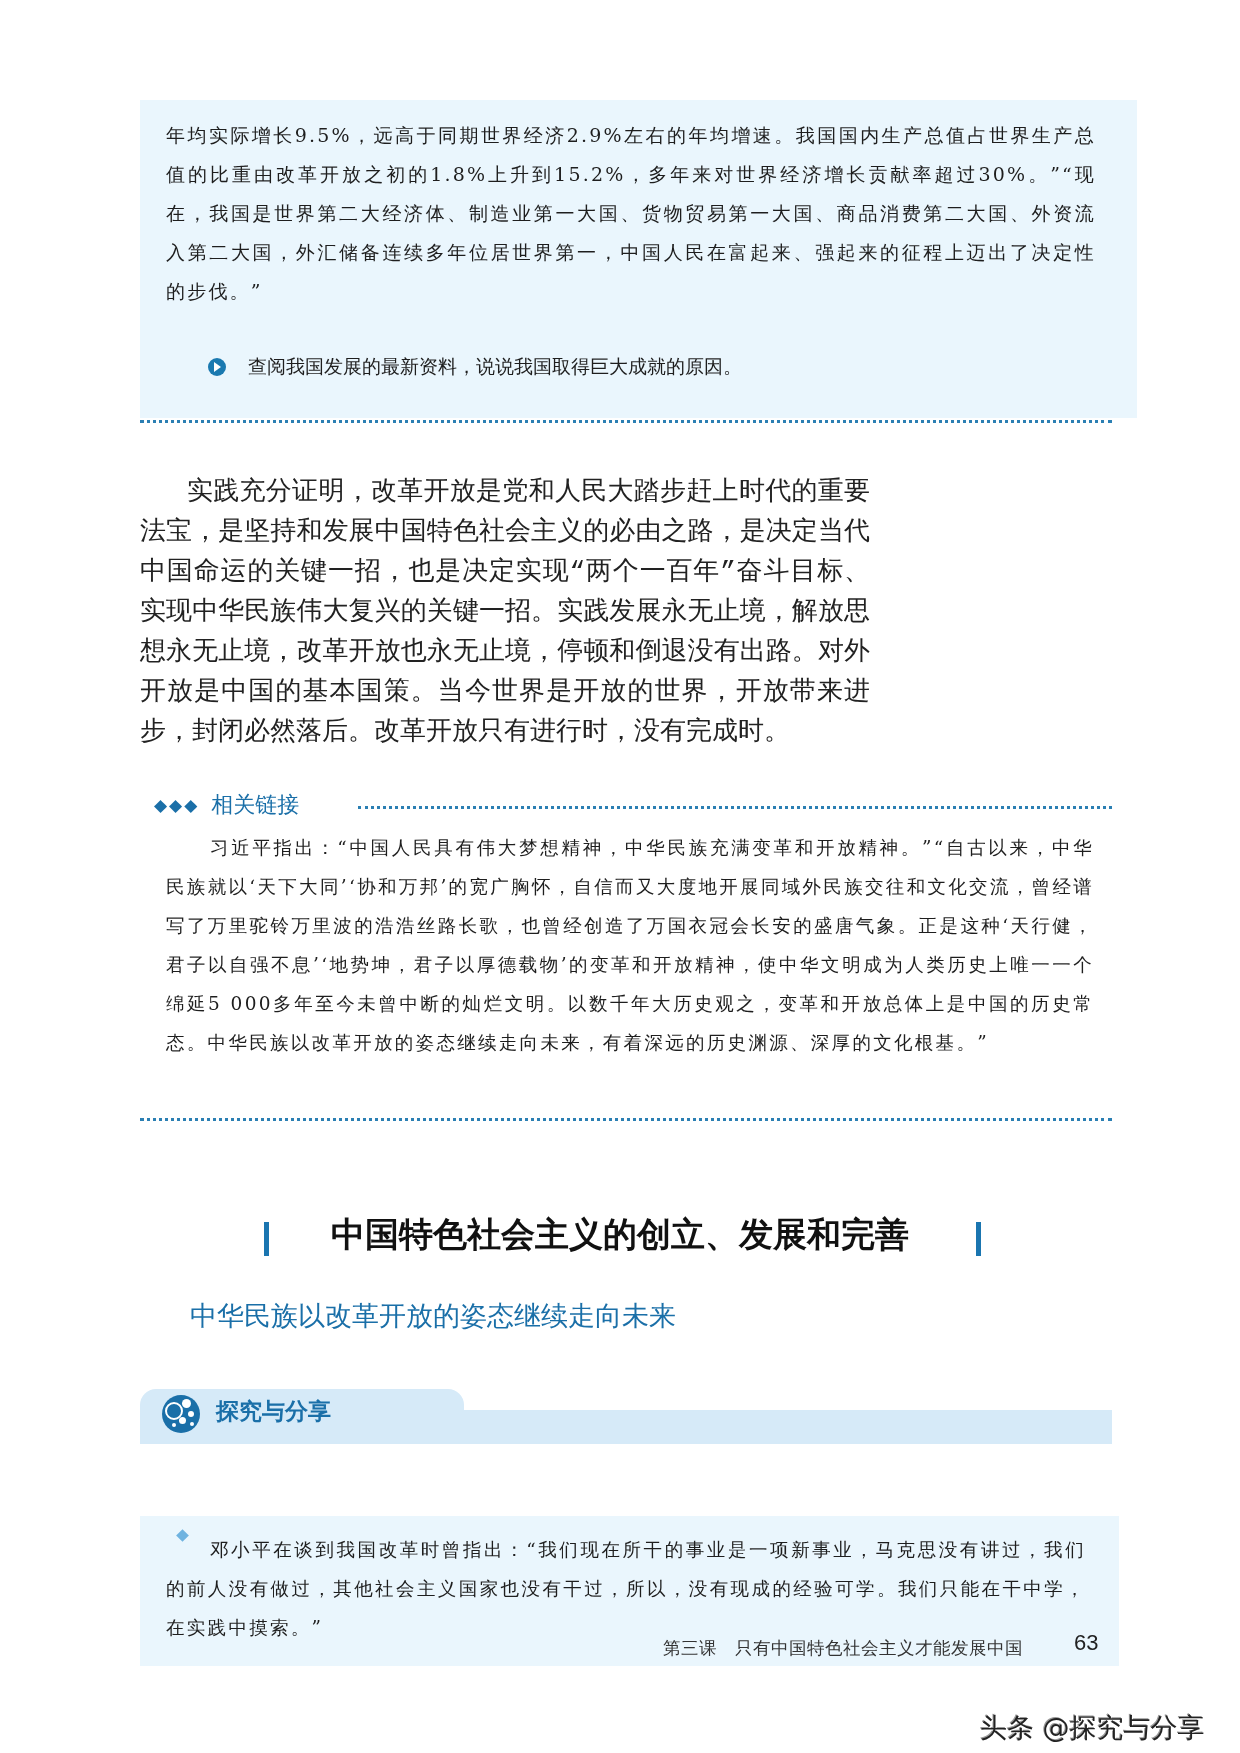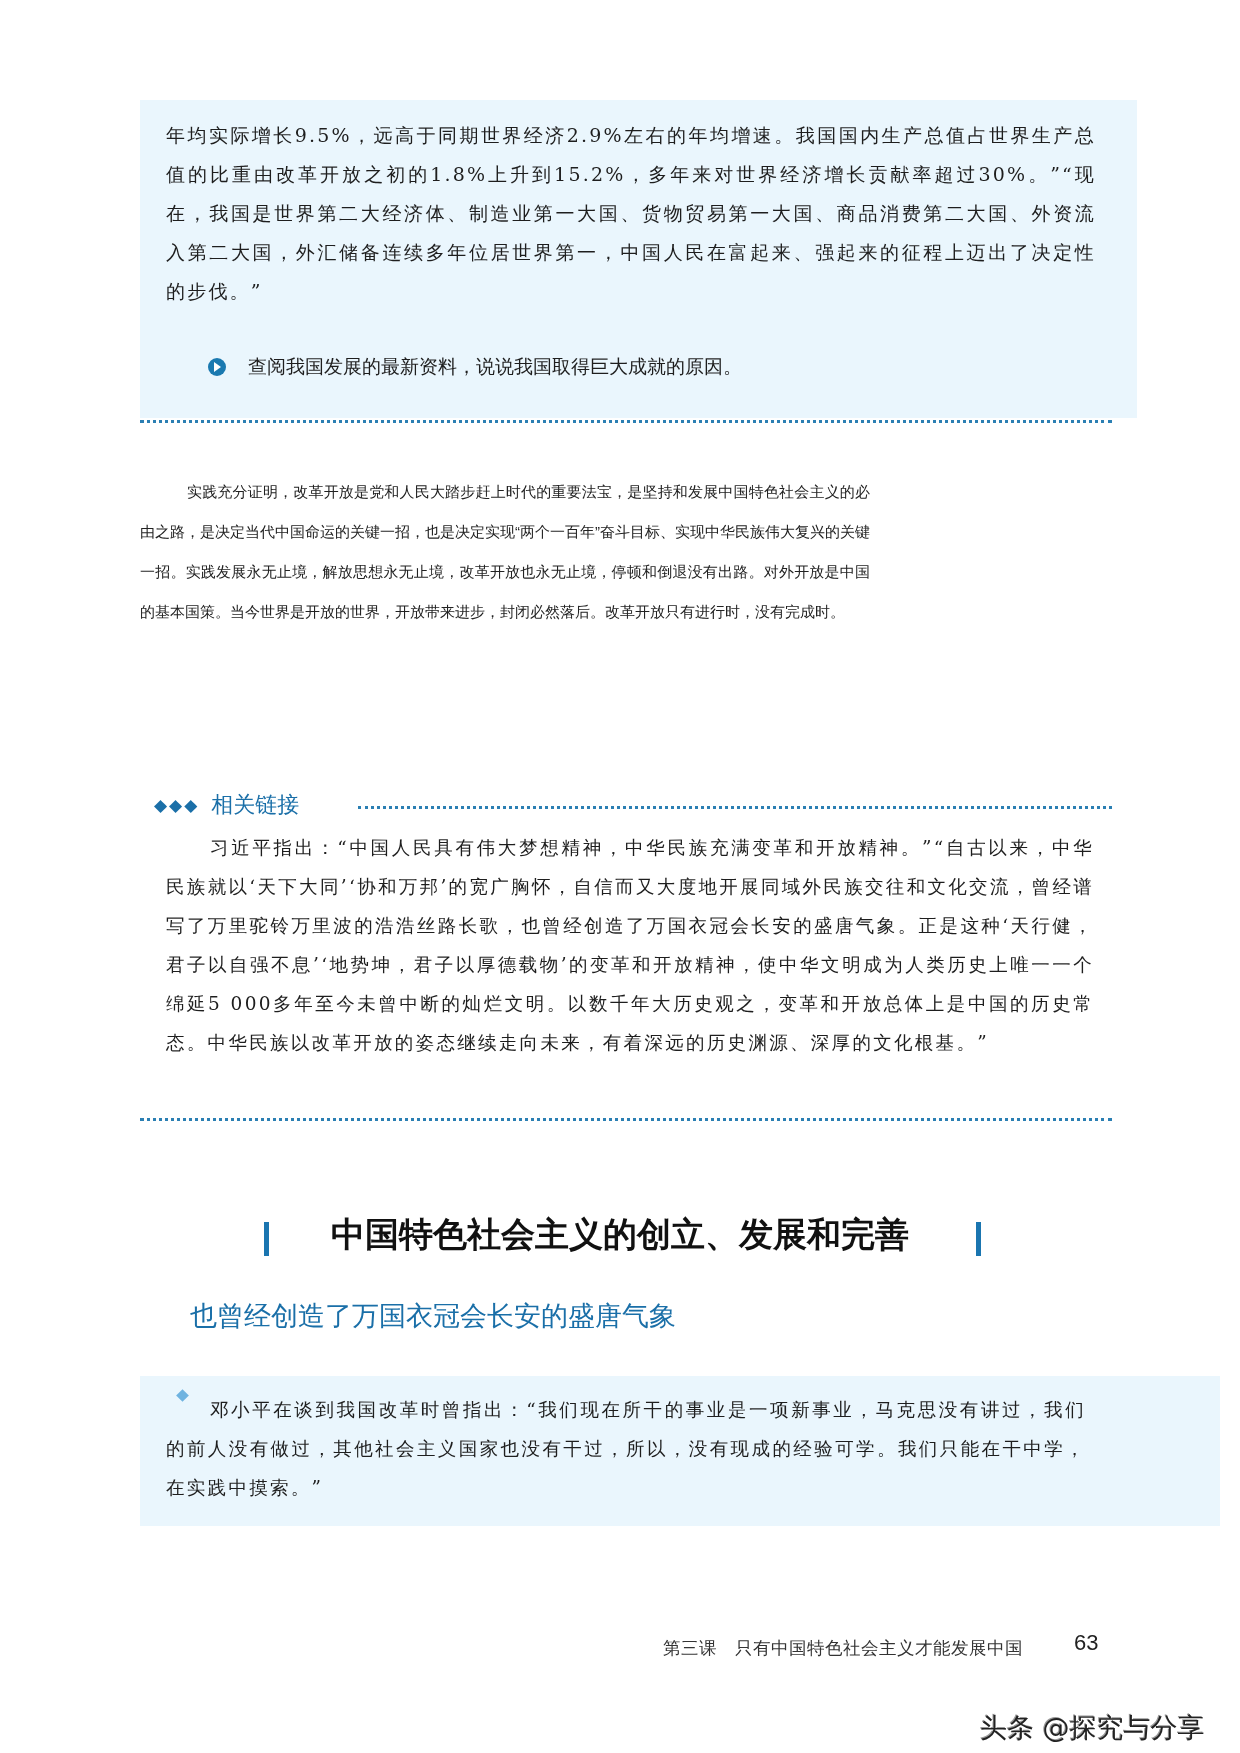--- a/index.html
+++ b/index.html
@@ -14,22 +14,22 @@
   .top-text p { margin: 0; }
   .task { position: absolute; left: 68px; top: 254px; font-family: "DejaVu Sans", "Liberation Sans", sans-serif;
           font-size: 19px; color: #1e1e1e; display: flex; align-items: center; gap: 22px; }
   .task-icon { width: 18px; height: 18px; border-radius: 50%; background: #1a79b0; position: relative; flex: none; }
   .task-icon::after { content: ""; position: absolute; left: 6px; top: 4px; width: 0; height: 0;
                       border-top: 5px solid transparent; border-bottom: 5px solid transparent; border-left: 7px solid #fff; }
   .dots { position: absolute; height: 0; border-top: 3px dotted #2b7fb3; }
 
   
   .main-para { position: absolute; left: 140px; top: 472px; width: 730px;
-               font-family: Liberation Sans, sans-serif;
-               font-size: 15px; line-height: 40px; text-align: justify; color: #222; }
+               font-family: Liberation Mono, monospace;
+               font-size: 26px; line-height: 40px; text-align: justify; color: #222; }
   .main-para p { margin: 0; text-indent: 47px; }
 
   
   .link-head { position: absolute; left: 154px; top: 790px; display: flex; align-items: center;
                font-family: "DejaVu Sans", "Liberation Sans", sans-serif; }
   .diamonds { color: #1a6fa8; font-size: 17px; letter-spacing: 2px; margin-right: 12px; }
   .link-title { color: #1a6fa8; font-weight: normal; font-size: 22px; }
   .link-text { position: absolute; left: 166px; top: 828px; width: 928px;
                font-size: 18.5px; line-height: 39px; letter-spacing: 2.3px; text-align: justify; }
   .link-text p { margin: 0; text-indent: 44px; }
@@ -43,21 +43,21 @@
 
   
   .explore-tab { position: absolute; left: 140px; top: 1389px; width: 324px; height: 50px;
                  background: #d6eaf8; border-radius: 16px 16px 0 0; }
   .explore-band { position: absolute; left: 140px; top: 1410px; width: 972px; height: 34px; background: #d6eaf8; }
   .explore-icon { position: absolute; left: 162px; top: 1395px; width: 38px; height: 38px; border-radius: 50%;
                   background: #1a6fa8; overflow: hidden; }
   .explore-icon span { position: absolute; background: #fff; border-radius: 50%; }
   .explore-title { position: absolute; left: 216px; top: 1396px; font-family: "DejaVu Sans", "Liberation Sans", sans-serif;
                    font-size: 23px; font-weight: bold; color: #1a6fa8; }
-  .explore-body { position: absolute; left: 140px; top: 1376px; width: 1080px; height: 150px; background: #eaf6fd; }
+  .explore-body { position: absolute; left: 140px; top: 1516px; width: 979px; height: 150px; background: #eaf6fd; }
   .explore-text { position: absolute; left: 26px; top: 14px; width: 920px; font-size: 18.5px; line-height: 39px;
                   letter-spacing: 2.3px; text-align: justify; }
   .explore-text p { margin: 0; text-indent: 44px; position: relative; }
   .bullet-diamond { position: absolute; left: 38px; top: 15px; width: 9px; height: 9px; background: #6fb3e0; transform: rotate(45deg); }
 
   
   .footer { position: absolute; left: 663px; top: 1636px; font-size: 17.5px; color: #333;
             font-family: "DejaVu Serif", "Liberation Serif", serif; letter-spacing: 0.5px; }
   .page-num { position: absolute; left: 1074px; top: 1630px; font-family: "Liberation Sans", "DejaVu Sans", sans-serif;
               font-size: 22px; color: #222; }
@@ -88,21 +88,21 @@
 </div>
 <div class="dots" style="left:358px; top:806px; width:754px;"></div>
 <div class="link-text">
   <p>习近平指出：“中国人民具有伟大梦想精神，中华民族充满变革和开放精神。”“自古以来，中华民族就以‘天下大同’‘协和万邦’的宽广胸怀，自信而又大度地开展同域外民族交往和文化交流，曾经谱写了万里驼铃万里波的浩浩丝路长歌，也曾经创造了万国衣冠会长安的盛唐气象。正是这种‘天行健，君子以自强不息’‘地势坤，君子以厚德载物’的变革和开放精神，使中华文明成为人类历史上唯一一个绵延5 000多年至今未曾中断的灿烂文明。以数千年大历史观之，变革和开放总体上是中国的历史常态。中华民族以改革开放的姿态继续走向未来，有着深远的历史渊源、深厚的文化根基。”</p>
 </div>
 <div class="dots" style="left:140px; top:1118px; width:972px;"></div>
 
 <div class="bar" style="left:264px;"></div>
 <div class="section-title">中国特色社会主义的创立、发展和完善</div>
 <div class="bar" style="left:976px;"></div>
-<div class="subsection">也曾经创造了万国衣冠会长安的盛唐气象</div>
+<div class="subsection">中华民族以改革开放的姿态继续走向未来</div>
 
 <div class="explore-tab"></div>
 <div class="explore-band"></div>
 <div class="explore-icon">
   <span style="left:3px; top:7px; width:14px; height:14px; background:#1a6fa8; border:2px solid #fff;"></span>
   <span style="left:20px; top:4px; width:9px; height:9px;"></span>
   <span style="left:26px; top:16px; width:6px; height:6px;"></span>
   <span style="left:17px; top:22px; width:7px; height:7px;"></span>
   <span style="left:10px; top:28px; width:4px; height:4px;"></span>
   <span style="left:28px; top:27px; width:4px; height:4px;"></span>

